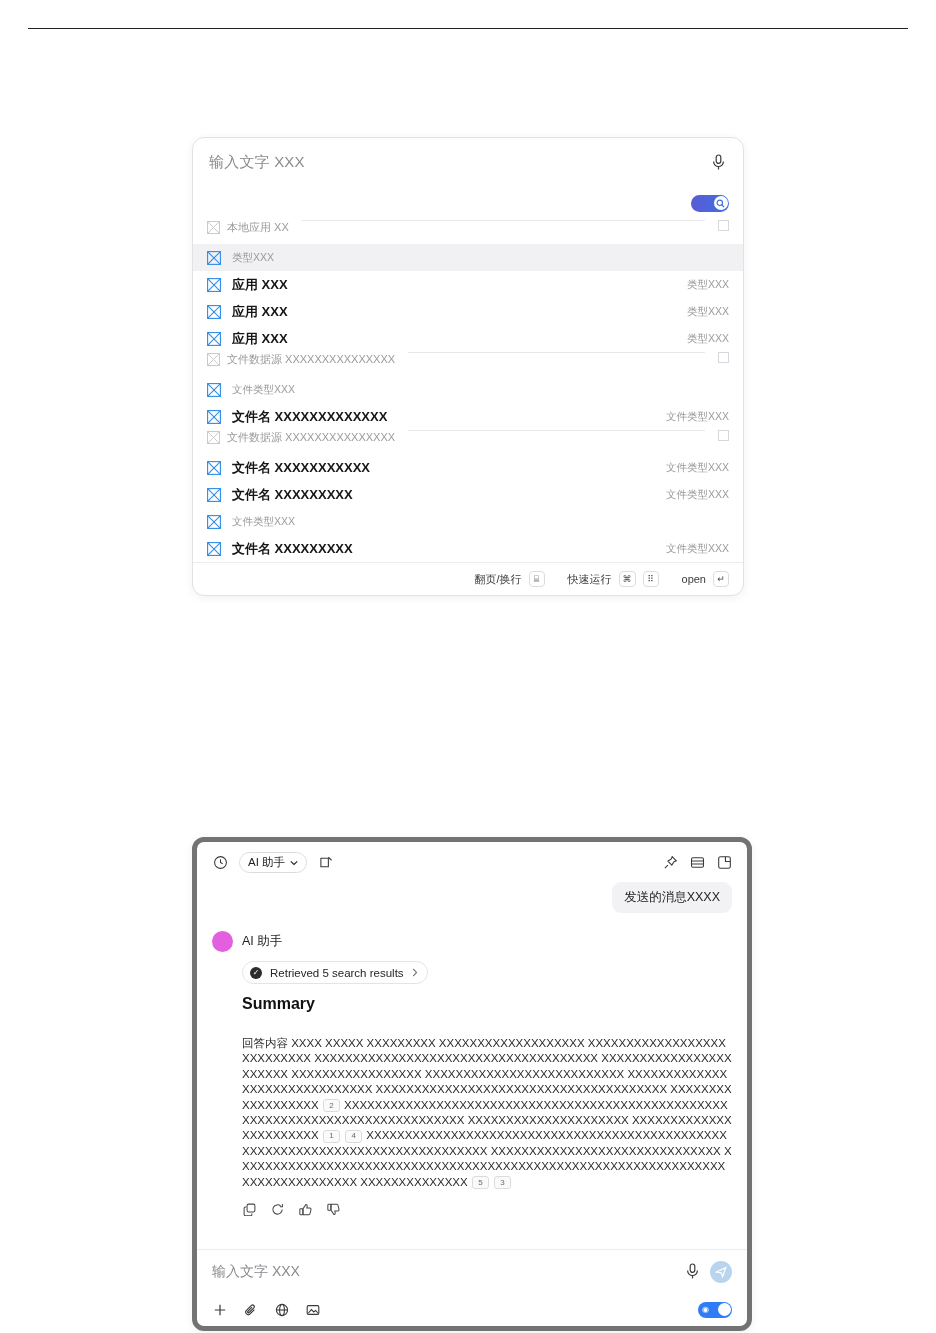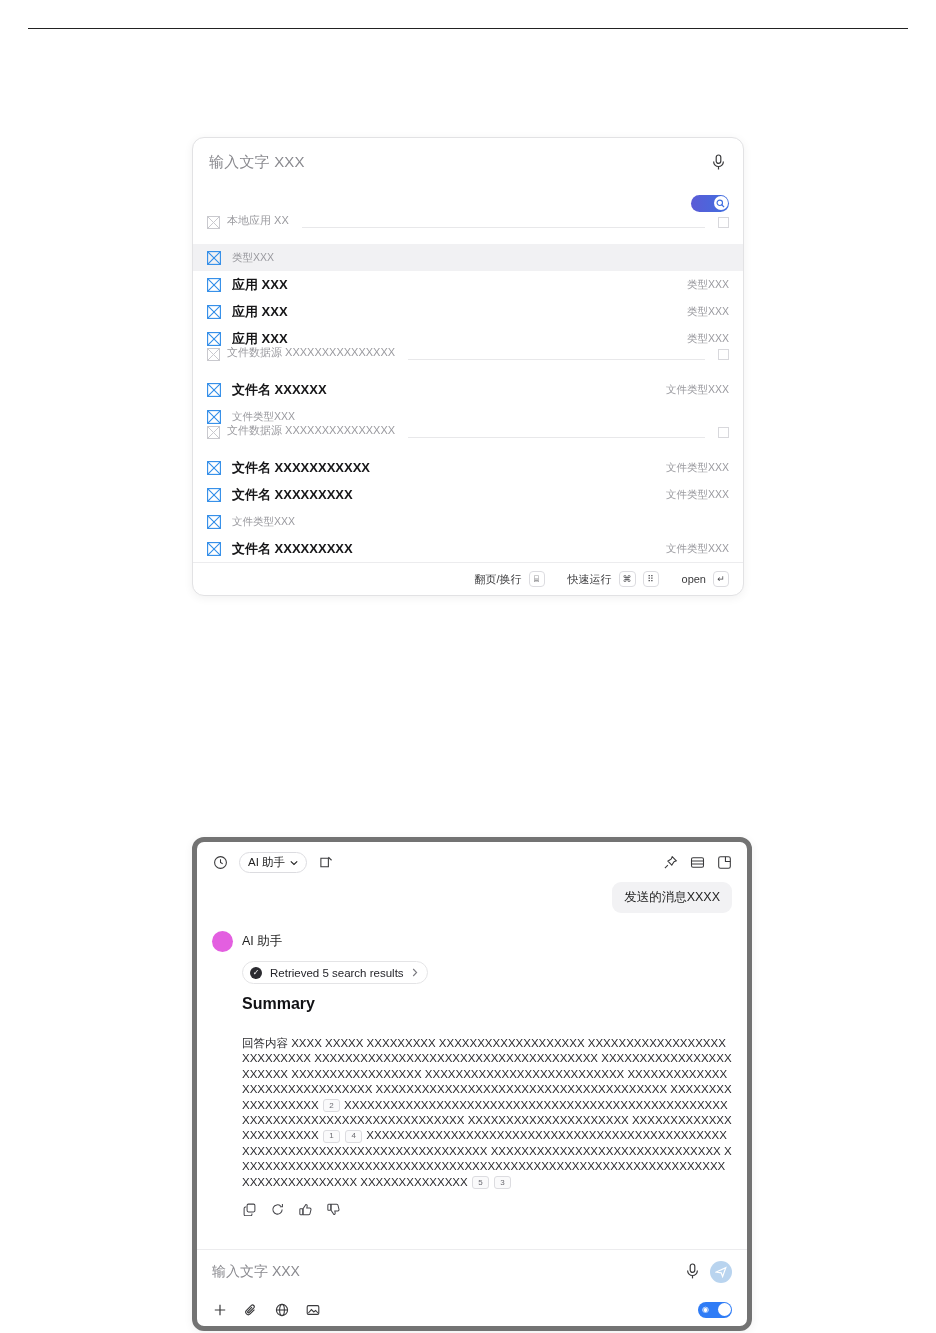--- a/index.html
+++ b/index.html
@@ -83,21 +83,21 @@
     background: #ffffff;
     display: flex;
     align-items: center;
     justify-content: center;
     color: #3f6fe0;
     font-size: 9px;
   }
 
   .group-header {
     display: flex;
-    align-items: flex-end;
+    align-items: flex-start;
     gap: 7px;
     padding: 0 14px 16px 14px;
     height: 24px;
     box-sizing: border-box;
     position: relative;
   }
   .group-header .ghost-box {
     width: 13px;
     height: 13px;
     flex: 0 0 13px;
@@ -504,32 +504,32 @@
   </div>
 
   <div class="result-row file-row">
     <span class="app-icon">
       <svg width="14" height="14" viewBox="0 0 14 14" fill="none" stroke="#2f8ce8" stroke-width="1.1">
         <rect x="0.6" y="0.6" width="12.8" height="12.8"></rect>
         <line x1="0.6" y1="0.6" x2="13.4" y2="13.4"></line>
         <line x1="13.4" y1="0.6" x2="0.6" y2="13.4"></line>
       </svg>
     </span>
-    <span class="r-name bold">文件名 XXXXXX</span>
     <span class="r-type">文件类型XXX</span>
   </div>
 
   <div class="result-row file-row">
     <span class="app-icon">
       <svg width="14" height="14" viewBox="0 0 14 14" fill="none" stroke="#2f8ce8" stroke-width="1.1">
         <rect x="0.6" y="0.6" width="12.8" height="12.8"></rect>
         <line x1="0.6" y1="0.6" x2="13.4" y2="13.4"></line>
         <line x1="13.4" y1="0.6" x2="0.6" y2="13.4"></line>
       </svg>
     </span>
+    <span class="r-name bold">文件名 XXXXXXXXXXXXX</span>
     <span class="r-type">文件类型XXX</span>
   </div>
 
   <div class="group-header">
     <span class="ghost-box">
       <svg width="13" height="13" viewBox="0 0 13 13" fill="none" stroke="#c9c9ce" stroke-width="1">
         <rect x="0.5" y="0.5" width="12" height="12"></rect>
         <line x1="0.5" y1="0.5" x2="12.5" y2="12.5"></line>
         <line x1="12.5" y1="0.5" x2="0.5" y2="12.5"></line>
       </svg>

